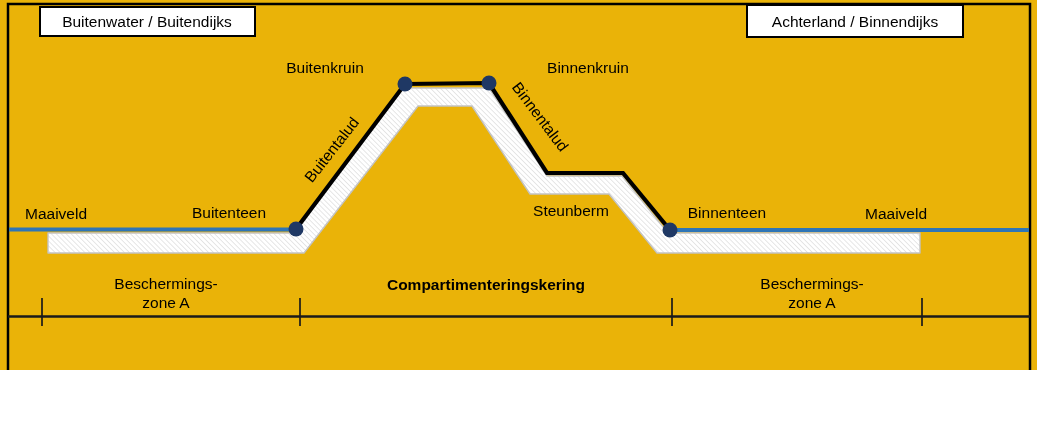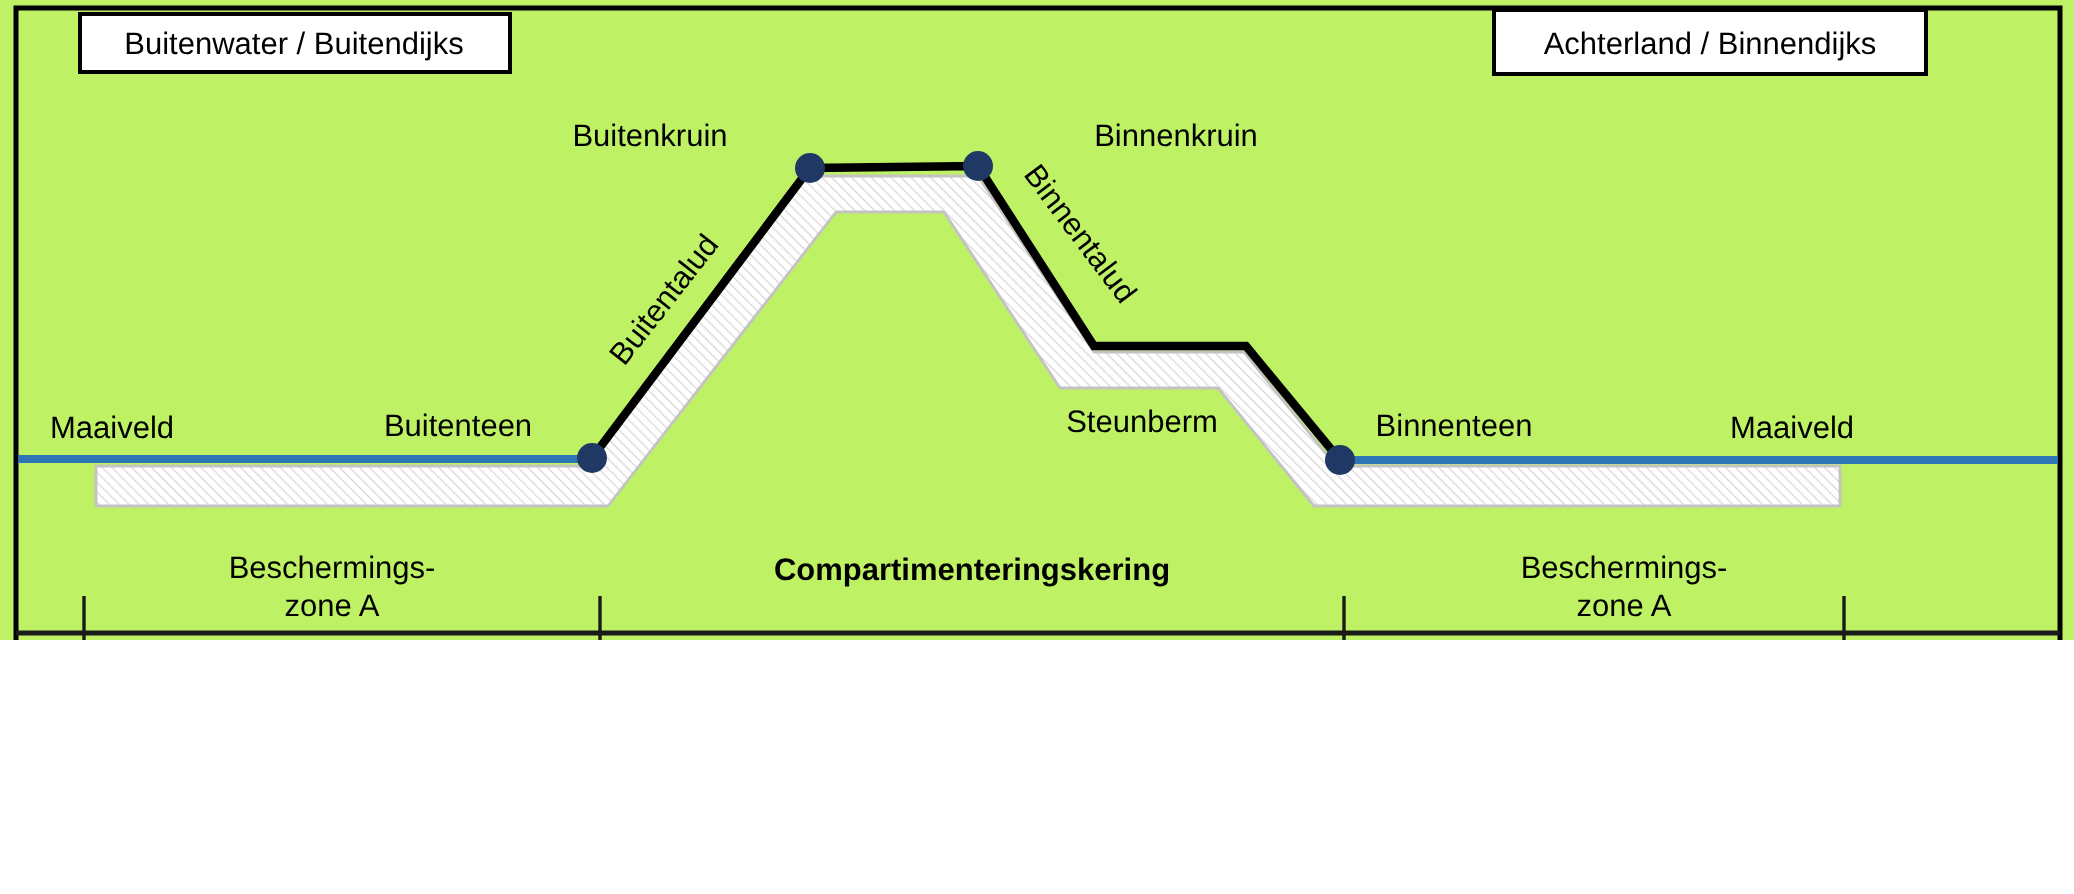--- a/index.html
+++ b/index.html
@@ -1,20 +1,20 @@
 <!DOCTYPE html>
 <html><head>
 <meta charset="utf-8">
 <style>
   html, body { margin: 0; padding: 0; background: #ffffff; }
   .stage {
     position: relative;
     width: 1037px;
-    height: 320px;
-    background: #bef264;
+    height: 370px;
+    background: #eab308;
     font-family: "Liberation Sans", sans-serif;
   }
   svg text {
     font-family: "Liberation Sans", sans-serif;
     font-size: 15.5px;
     fill: #000000;
   }
   svg text.bold { font-weight: 700; }
   svg text.mid { text-anchor: middle; }
 </style>

